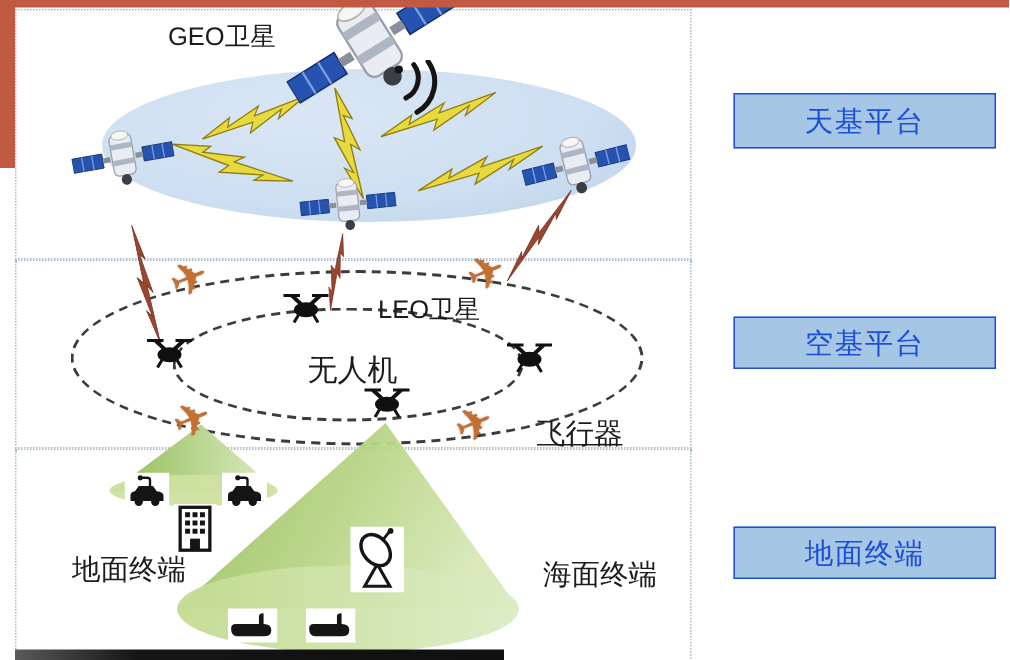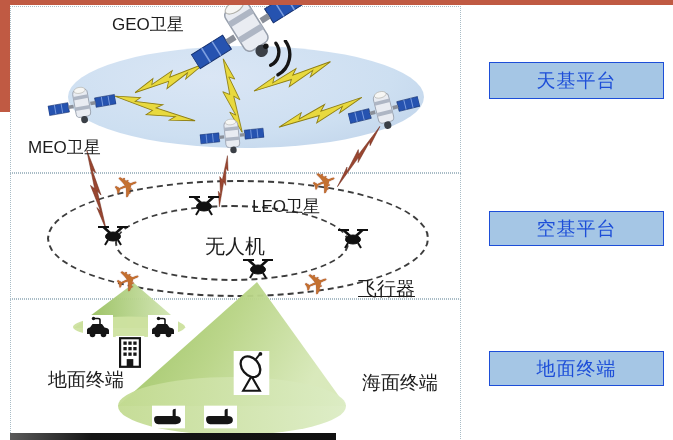--- a/index.html
+++ b/index.html
@@ -141,21 +141,20 @@
   <div class="abs icon" style="left:258px;top:40px;width:40px;height:38px;">
     <svg width="40" height="38" viewBox="0 0 34 36">
       <circle cx="5.5" cy="6" r="2.6" fill="#151515"></circle>
       <g fill="none" stroke="#151515" stroke-width="3.2" stroke-linecap="round">
         <path d="M15,3 A14,14 0 0 1 10,24"></path>
         <path d="M24,1 A22,22 0 0 1 17,33"></path>
       </g>
     </svg></div>
 
   <div class="lbl" style="left:112px;top:13px;font-size:17px;">GEO卫星</div>
-  <div class="lbl" style="left:28px;top:136px;font-size:17px;">MEO卫星</div>
   <div class="lbl" style="left:252px;top:148px;font-size:17px;margin-top:47px;">LEO卫星</div>
 
   <div class="dashring" style="left:47px;top:180px;width:378px;height:113px;"></div>
   <div class="dashring" style="left:115px;top:205px;width:230px;height:72px;"></div>
 
   <div class="abs icon" style="left:187px;top:192px;">
     <svg width="34" height="26" viewBox="0 0 34 26">
         <use href="#drone-sym"></use>
       </svg></div>
   <div class="abs icon" style="left:96px;top:222px;">

